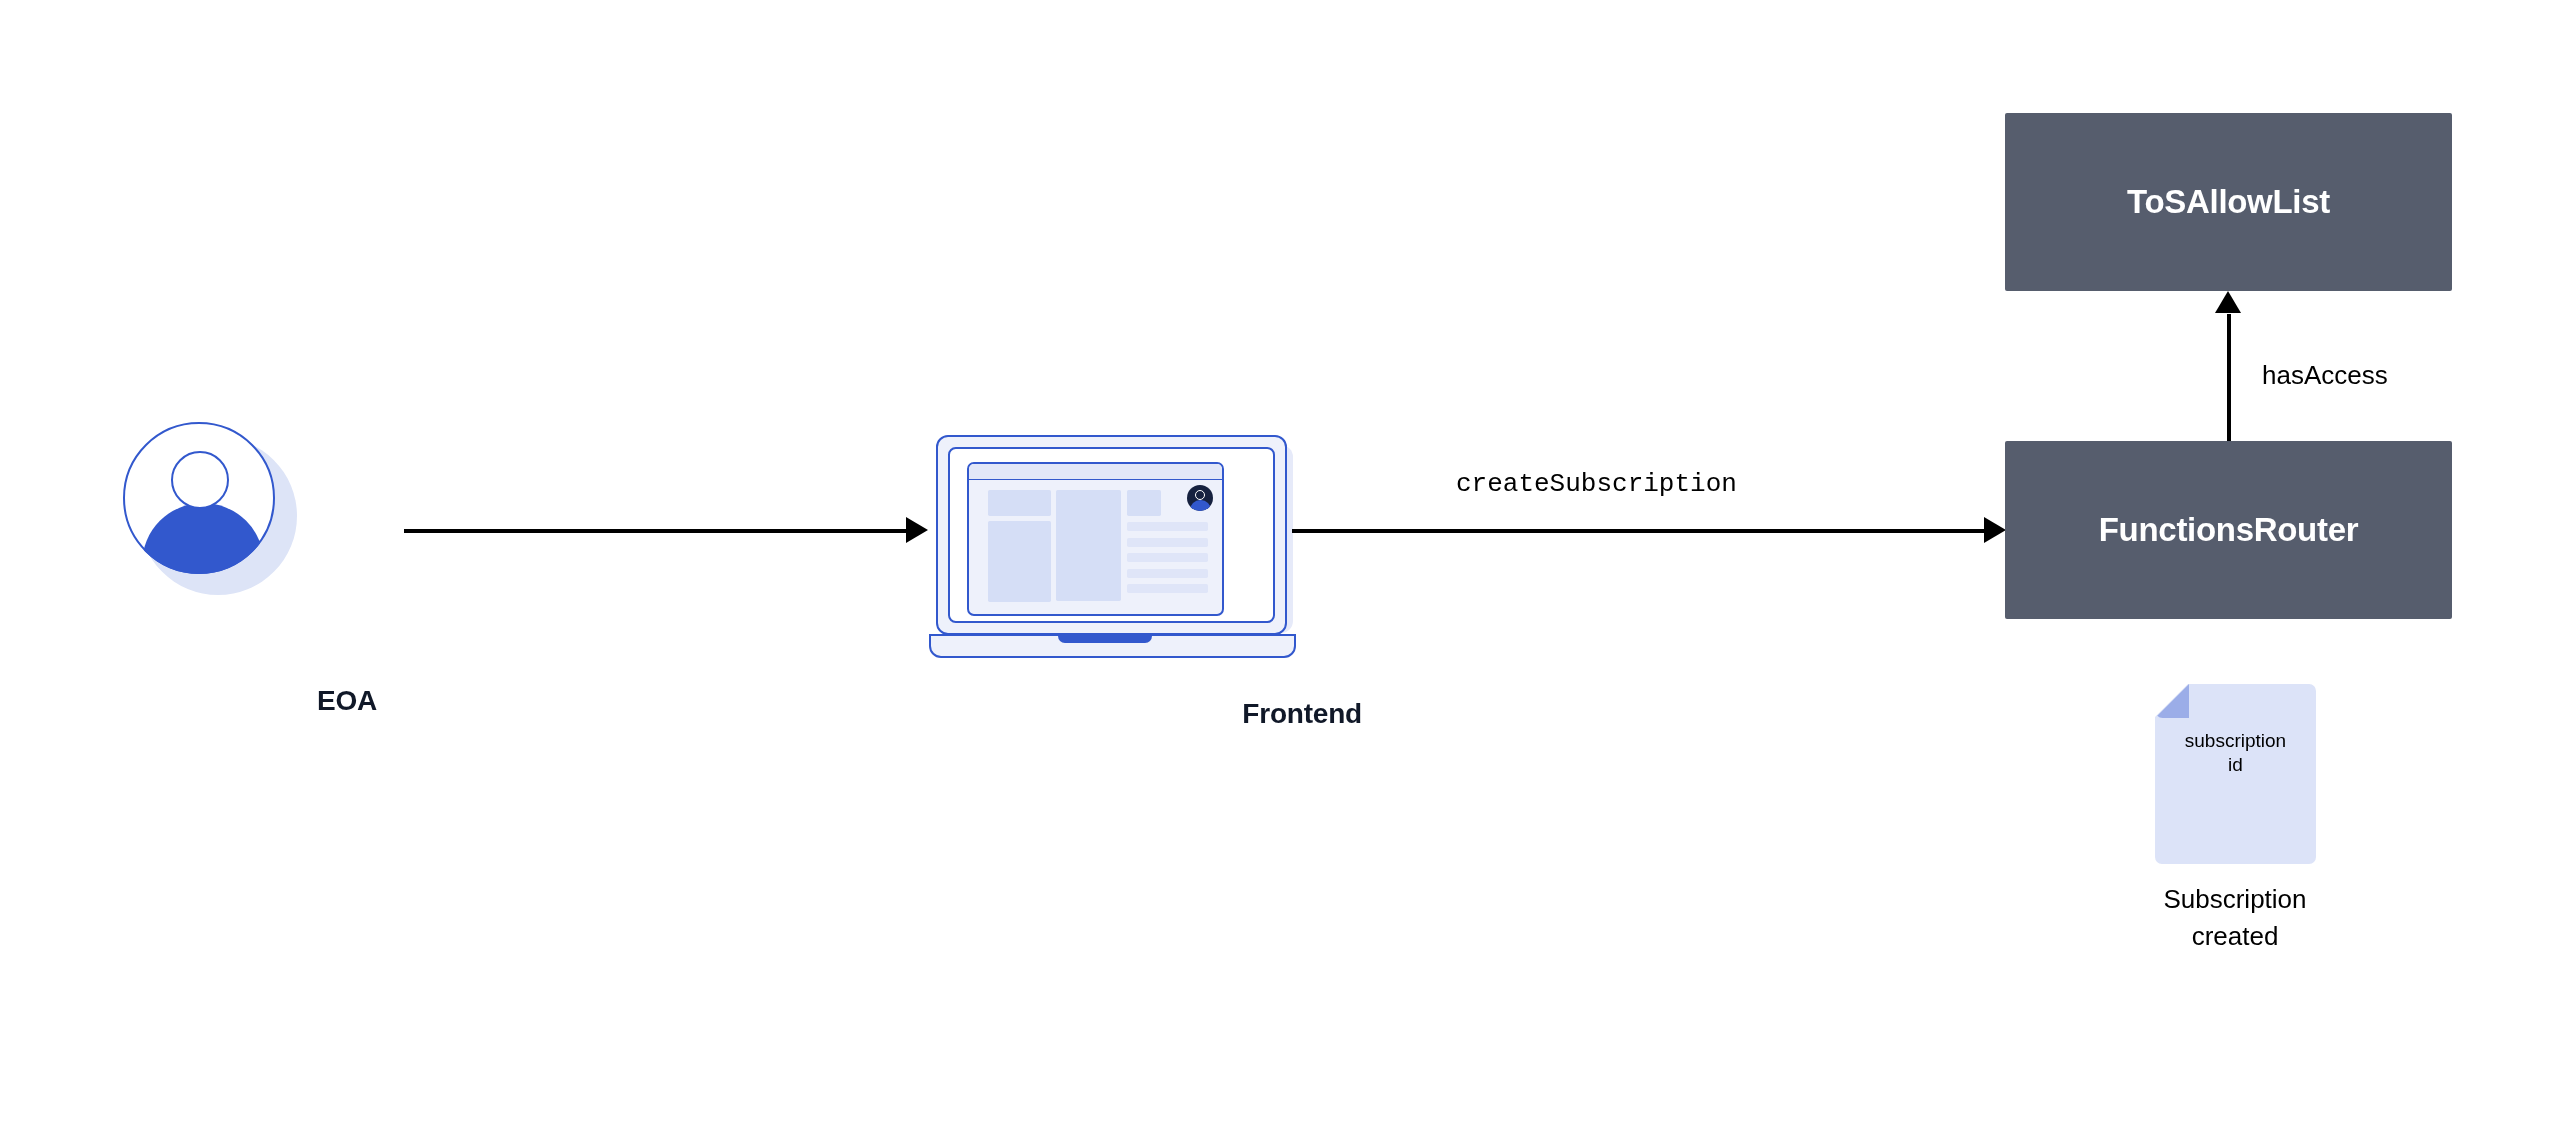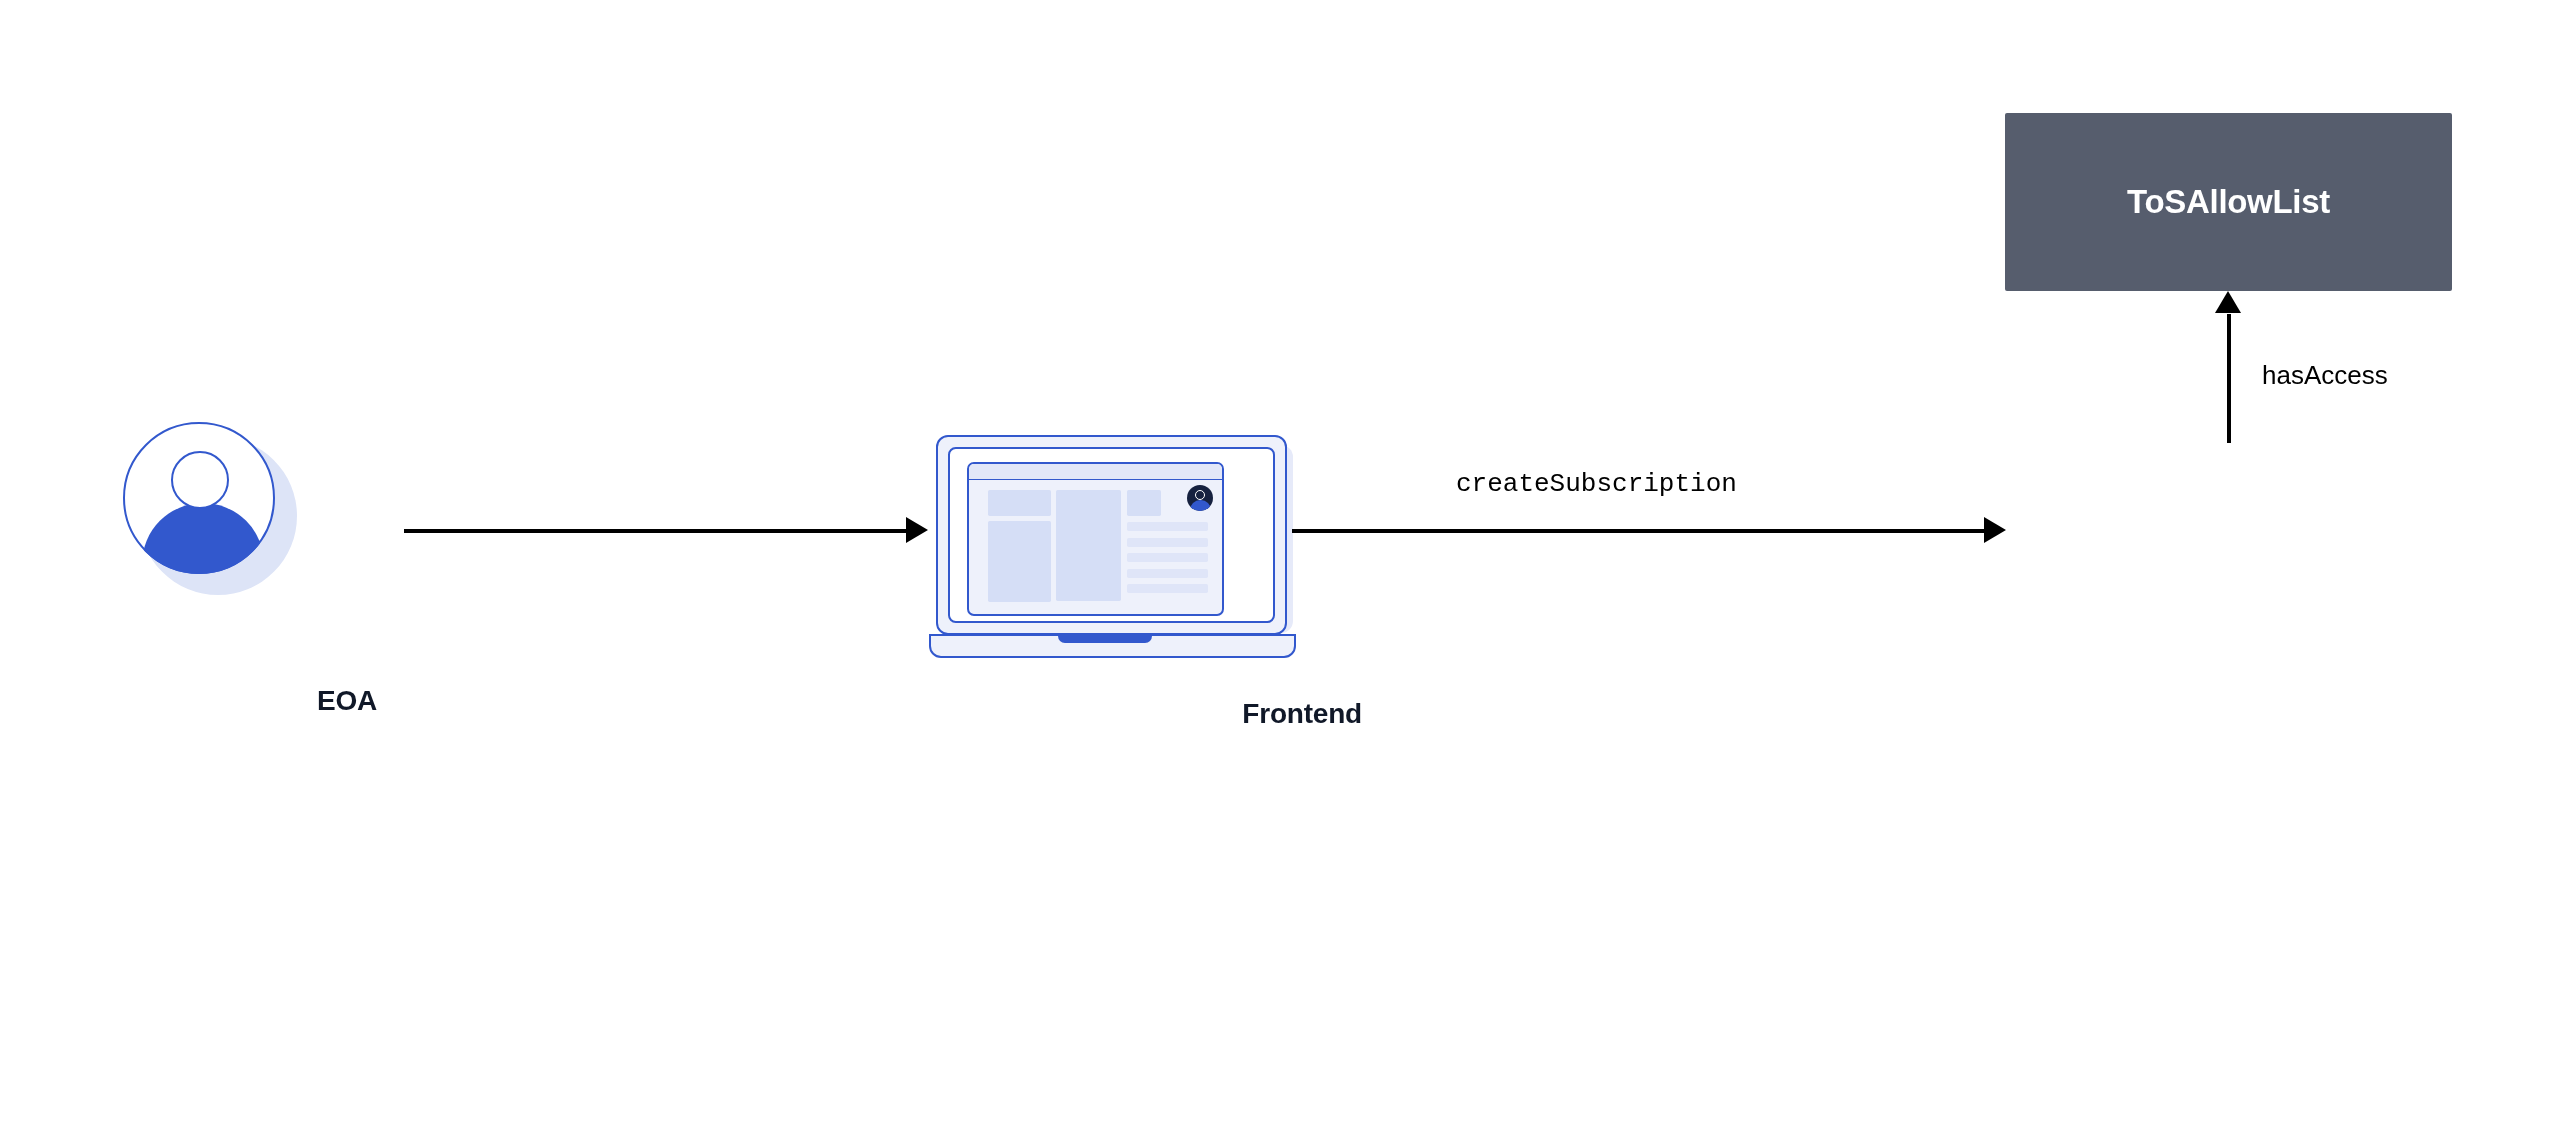--- a/index.html
+++ b/index.html
@@ -329,16 +329,31 @@
   <div class="dark-box" style="left:2005px; top:113px; width:447px; height:178px;">
     <span>ToSAllowList</span>
   </div>
 
   <div>
     <div class="arrow-v-line" style="left:2227px; top:314px; height:129px;"></div>
     <div class="arrow-v-head" style="left:2215px; top:291px;"></div>
     <div class="edge-label-sans" style="left:2262px; top:360px;">hasAccess</div>
   </div>
 
-
+  <div class="dark-box" style="left:2005px; top:441px; width:447px; height:178px;">
+    <span>FunctionsRouter</span>
+  </div>
+
+  <div id="doc-group">
+    <div class="doc-body"></div>
+    <div class="doc-fold"></div>
+    <div class="doc-text">
+      <div>subscription</div>
+      <div>id</div>
+    </div>
+    <div class="doc-caption">
+      <div>Subscription</div>
+      <div>created</div>
+    </div>
+  </div>
 
 </div>
 
 
 </body></html>

